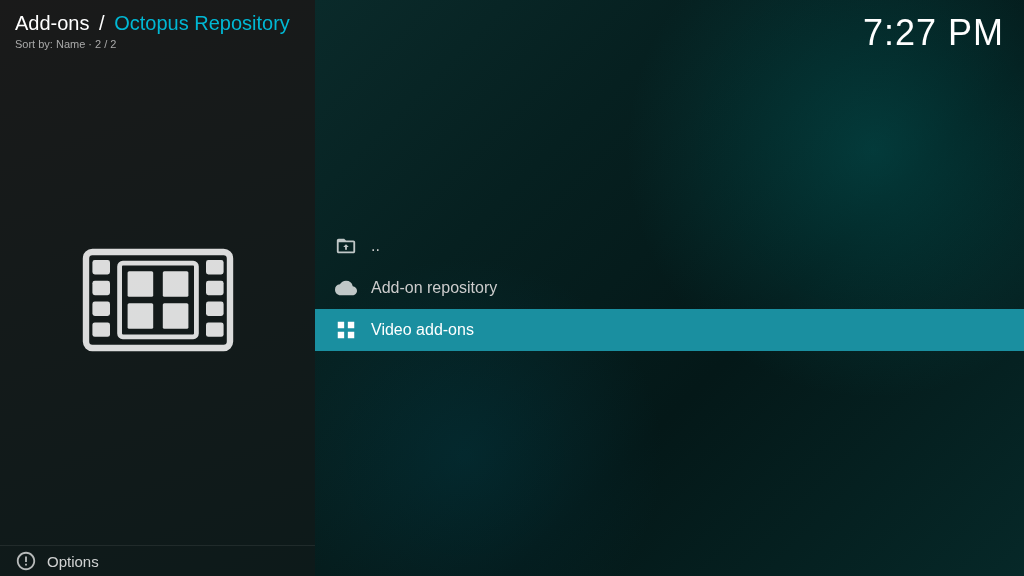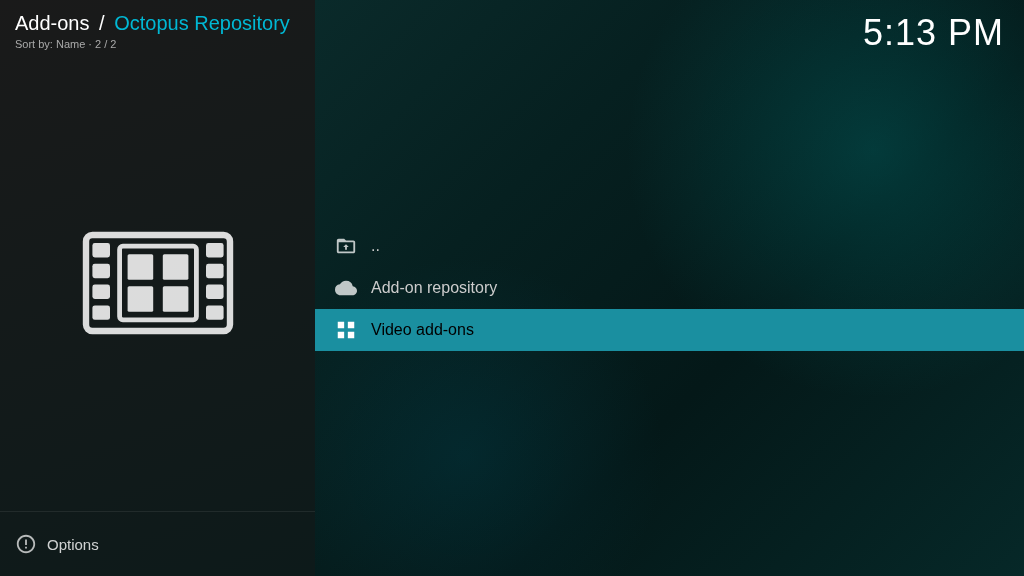--- a/index.html
+++ b/index.html
@@ -73,21 +73,21 @@
       position: relative;
     }
 
     .film-strip svg {
       width: 100%;
       height: 100%;
       fill: rgba(255,255,255,0.85);
     }
 
     .bottom-bar {
-      padding: 21px 15px;
+      padding: 4px 15px;
       display: flex;
       align-items: center;
       gap: 10px;
       border-top: 1px solid rgba(255,255,255,0.08);
     }
 
     .options-icon {
       width: 22px;
       height: 22px;
       fill: rgba(255,255,255,0.7);
@@ -157,21 +157,21 @@
       padding: 10px 20px;
       cursor: pointer;
       color: #cccccc;
       font-size: 16px;
       gap: 14px;
       transition: background 0.15s;
     }
 
     .list-item.selected {
       background: #1a8fa0;
-      color: #000000;
+      color: #ffffff;
     }
 
     .list-item .item-icon {
       width: 22px;
       height: 22px;
       flex-shrink: 0;
       display: flex;
       align-items: center;
       justify-content: center;
     }
@@ -235,21 +235,21 @@
 
     <div class="bottom-bar">
       <svg class="options-icon" viewBox="0 0 24 24" xmlns="http://www.w3.org/2000/svg">
         <path d="M12 2C6.48 2 2 6.48 2 12s4.48 10 10 10 10-4.48 10-10S17.52 2 12 2zm0 18c-4.41 0-8-3.59-8-8s3.59-8 8-8 8 3.59 8 8-3.59 8-8 8zm-1-13h2v6h-2zm0 8h2v2h-2z" fill="rgba(255,255,255,0.7)"></path>
       </svg>
       <span class="options-label">Options</span>
     </div>
   </div>
 
   <div class="right-panel">
-    <div class="clock">5:13 PM</div>
+    <div class="clock">7:27 PM</div>
 
     <div class="list-container">
 
       <div class="list-item">
         <div class="item-icon">
 
           <svg viewBox="0 0 24 24" xmlns="http://www.w3.org/2000/svg">
             <path d="M20 6h-8l-2-2H4c-1.1 0-2 .9-2 2v12c0 1.1.9 2 2 2h16c1.1 0 2-.9 2-2V8c0-1.1-.9-2-2-2zm0 12H4V8h16v10z"></path>
             <path d="M9 13h2v3h2v-3h2l-3-3-3 3z"></path>
           </svg>

